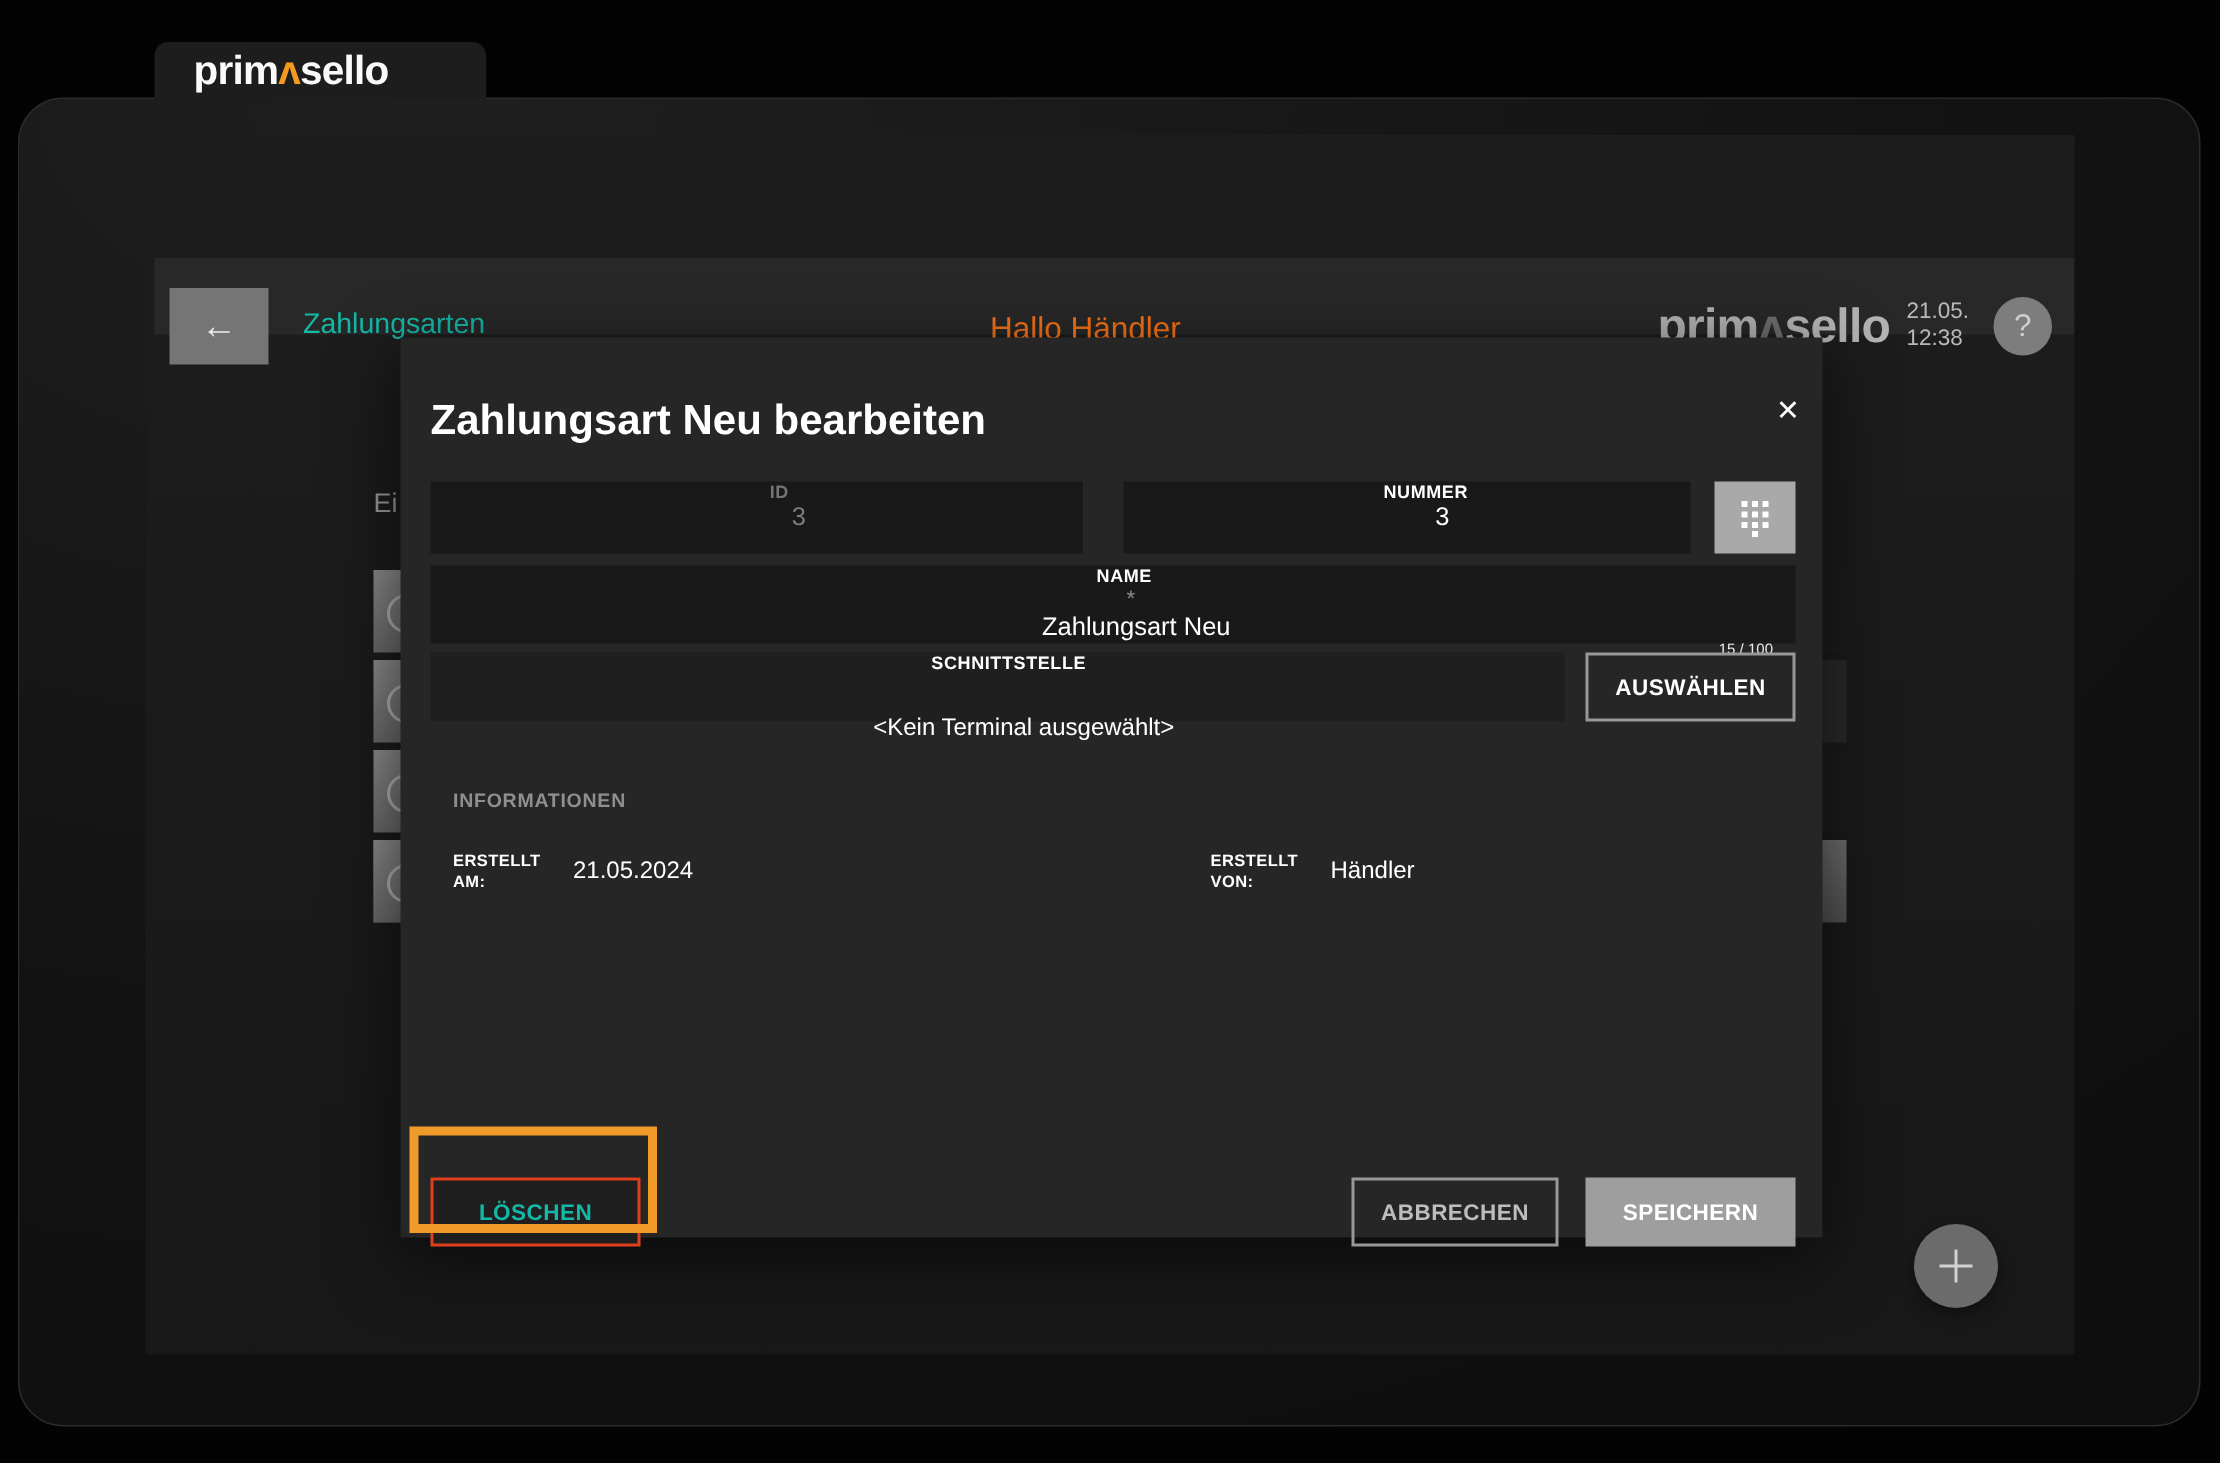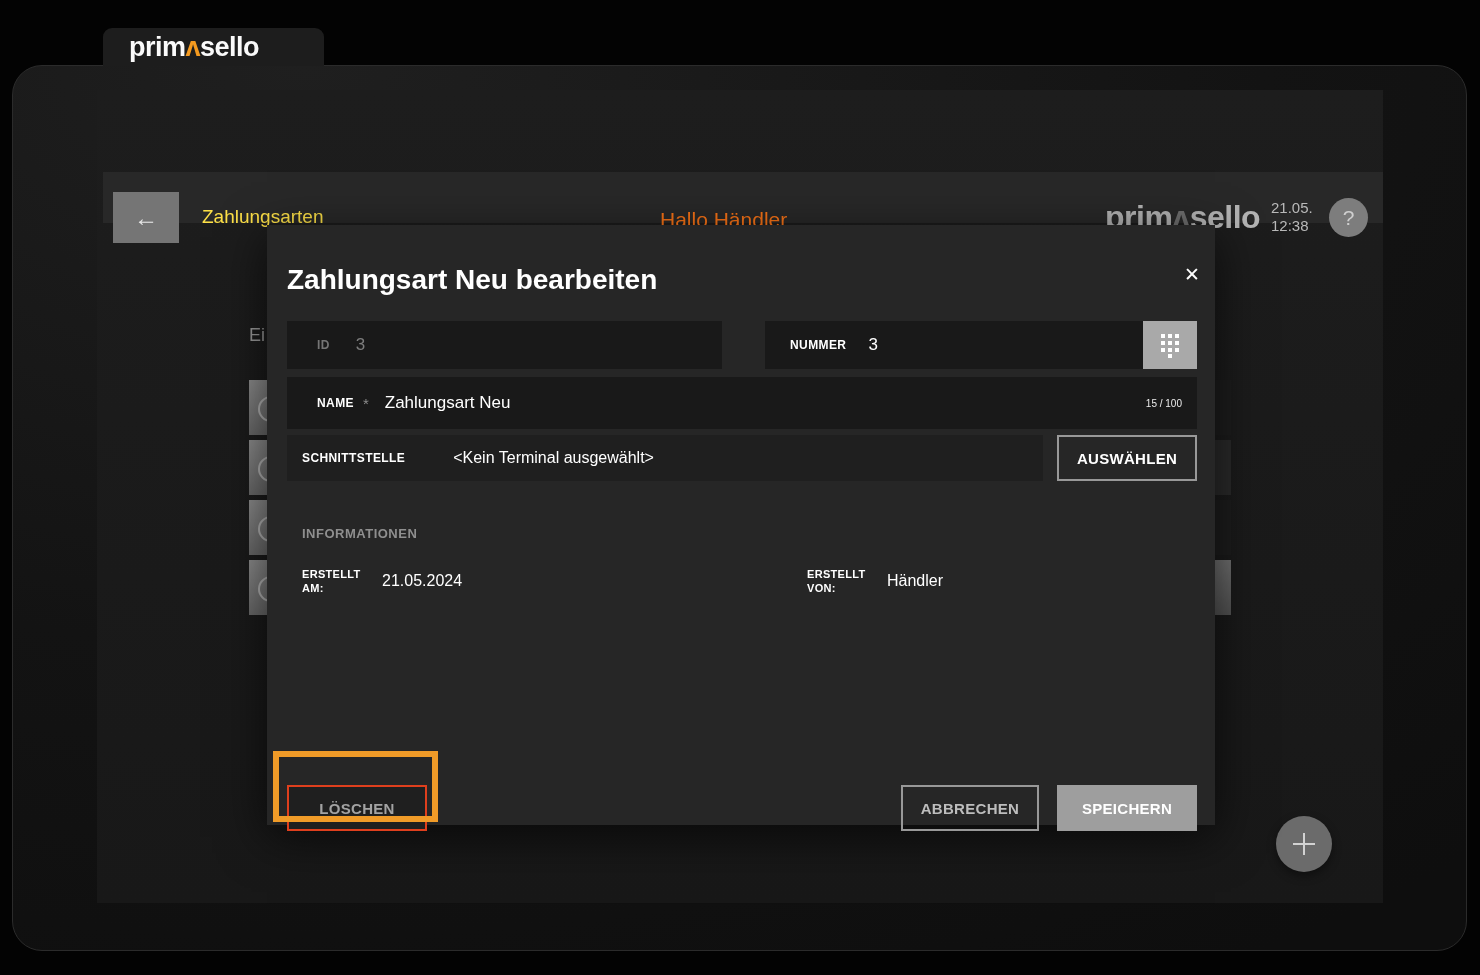--- a/index.html
+++ b/index.html
@@ -21,21 +21,21 @@
   #bottom-strip { left:0; top:957px; width:1480px; height:18px; background:#0d0d0d; border-top:1px solid #1e1e1e; }
 
   
   #screen { left:97px; top:70px; width:1286px; height:813px;
             background:linear-gradient(180deg,#1d1d1d,#181818); z-index:2; overflow:hidden; }
 
   
   #header { left:6px; top:62px; width:1280px; height:51px; background:#282828; }
   #back-btn { left:10px; top:0; width:66px; height:51px; background:#757575; color:#e8e8e8;
               display:flex; align-items:center; justify-content:center; font-size:24px; cursor:pointer; }
-  #hdr-title { left:99px; top:14px; font-size:19px; color:#fde047; }
+  #hdr-title { left:99px; top:14px; font-size:19px; color:#14b8a6; }
   #hdr-greeting { left:557px; top:16px; font-size:21px; color:#f97316; }
   #hdr-logo { left:1002px; top:7px; font-size:32px; color:#b3b3b3; }
   #hdr-logo .caret { color:#6e6e6e; }
   #hdr-time { left:1168px; top:7px; font-size:15px; color:#b9b9b9; line-height:18px; }
   #help-btn { left:1226px; top:6px; width:39px; height:39px; border-radius:50%; background:#7d7d7d;
               color:#cfcfcf; font-size:21px; display:flex; align-items:center; justify-content:center; cursor:pointer; }
 
   
   #bg-label { left:152px; top:215px; font-size:18px; color:#9a9a9a; }
   .bg-row { left:152px; width:982px; height:55px; }
@@ -52,46 +52,46 @@
          display:flex; align-items:center; justify-content:center; cursor:pointer;
          box-shadow:0 4px 10px rgba(0,0,0,.4); }
 
   
   #modal { left:267px; top:205px; width:948px; height:600px; background:#262626; z-index:10;
            box-shadow:0 12px 45px rgba(0,0,0,.65); }
   #modal-title { left:20px; top:19px; font-size:28px; font-weight:bold; color:#ffffff; }
   #modal-close { left:912px; top:16px; width:26px; height:26px; color:#ffffff; font-size:19px;
                  display:flex; align-items:center; justify-content:center; cursor:pointer; }
 
-  .field { background:#191919; display:flex; align-items:center; }
+  .field { background:#191919; display:flex; align-items:center;flex-direction:column; }
   .f-label { font-size:12px; font-weight:bold; color:#ffffff; letter-spacing:.4px; }
   .f-label.dim { color:#757575; }
   .f-value { font-size:17px; color:#ffffff; }
   .f-value.dim { color:#7d7d7d; }
 
   #fld-id { left:20px; top:76px; width:435px; height:48px; padding-left:30px; }
   #fld-id .f-value { margin-left:26px; }
-  #fld-nummer { left:498px; top:76px; width:378px; height:48px; padding-left:25px; }
+  #fld-nummer { left:482px; top:76px; width:378px; height:48px; padding-left:25px; }
   #fld-nummer .f-value { margin-left:22px; }
   #keypad-btn { left:876px; top:76px; width:54px; height:48px; background:#a9a9a9;
                 display:flex; align-items:center; justify-content:center; cursor:pointer; }
   #fld-name { left:20px; top:132px; width:910px; height:52px; padding:0 15px 0 30px; }
   #fld-name .req { color:#8d8d8d; font-size:15px; margin-left:9px; }
   #fld-name .f-value { margin-left:16px; }
   #fld-name .counter { margin-left:auto; font-size:10px; color:#ececec; }
   #fld-schnitt { left:20px; top:190px; width:756px; height:46px; padding-left:15px; }
   #fld-schnitt .f-value { margin-left:20px; font-size:16px; }
 
   .btn { display:flex; align-items:center; justify-content:center; font-size:15px; font-weight:bold;
          letter-spacing:.3px; cursor:pointer; }
   .btn.outline { border:2px solid #989898; color:#ffffff; background:transparent; }
   #btn-auswaehlen { left:790px; top:190px; width:140px; height:46px; }
   #btn-abbrechen  { left:634px; top:540px; width:138px; height:46px; color:#bdbdbd; }
   #btn-speichern  { left:790px; top:540px; width:140px; height:46px; background:#9e9e9e; color:#ffffff; }
-  #btn-loeschen   { left:20px;  top:540px; width:140px; height:46px; border:2px solid #df3f1d; color:#a3a3a3; background:#1f1f1f; }
+  #btn-loeschen   { left:20px;  top:540px; width:140px; height:46px; border:2px solid #df3f1d; color:#14b8a6; background:#1f1f1f; }
 
   #info-heading { left:35px; top:281px; font-size:13px; font-weight:bold; color:#8f8f8f; letter-spacing:.5px; }
   .info-label { font-size:11px; font-weight:bold; color:#ffffff; line-height:14px; letter-spacing:.3px; width:68px; }
   .info-value { font-size:16px; color:#ffffff; }
   #created-at  { left:35px;  top:322px; display:flex; align-items:center; gap:12px; }
   #created-von { left:540px; top:322px; display:flex; align-items:center; gap:12px; }
 
   
   #annotation { left:273px; top:731px; width:165px; height:71px; border:6px solid #f09b28; z-index:20; }
 </style>

